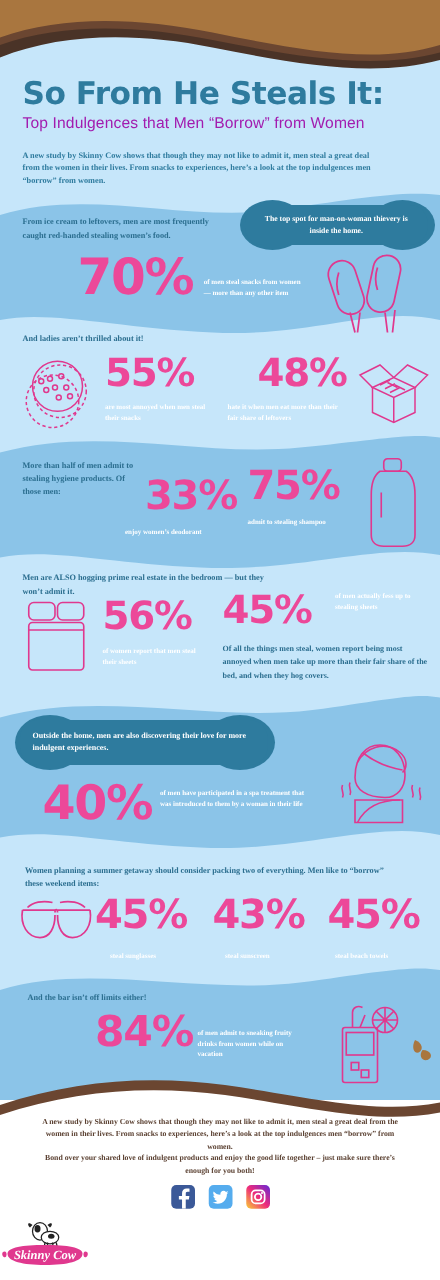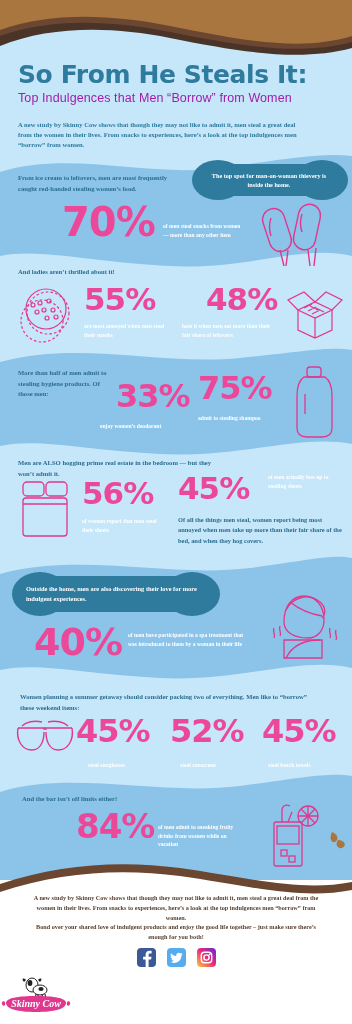--- a/index.html
+++ b/index.html
@@ -242,21 +242,21 @@
       <path d="M58,10 C60,22 54,32 44,32 C36,32 32,24 32,14"></path>
       <path d="M4,10 L30,10 M32,10 L58,10"></path>
       <path d="M30,12 C30,9 32,9 32,12"></path>
       <path d="M8,8 C12,4 20,2 28,4 M54,8 C50,4 42,2 34,4"></path>
     </g>
   </svg>
 
   <div class="blk pct" style="top:718px;left:76px;font-size:32px;">45%</div>
   <div class="blk cap" style="top:761px;left:88px;width:70px;">steal sunglasses</div>
 
-  <div class="blk pct" style="top:718px;left:170px;font-size:32px;">52%</div>
+  <div class="blk pct" style="top:718px;left:170px;font-size:32px;">43%</div>
   <div class="blk cap" style="top:761px;left:180px;width:70px;">steal sunscreen</div>
 
   <div class="blk pct" style="top:718px;left:262px;font-size:32px;">45%</div>
   <div class="blk cap" style="top:761px;left:268px;width:78px;">steal beach towels</div>
 
   <div class="blk lead" style="top:794px;left:22px;width:220px;">And the bar isn’t off limits either!</div>
 
   <div class="blk pct" style="top:812px;left:76px;font-size:34px;">84%</div>
   <div class="blk cap" style="top:823px;left:158px;width:86px;">of men admit to sneaking fruity drinks from women while on vacation</div>
 

